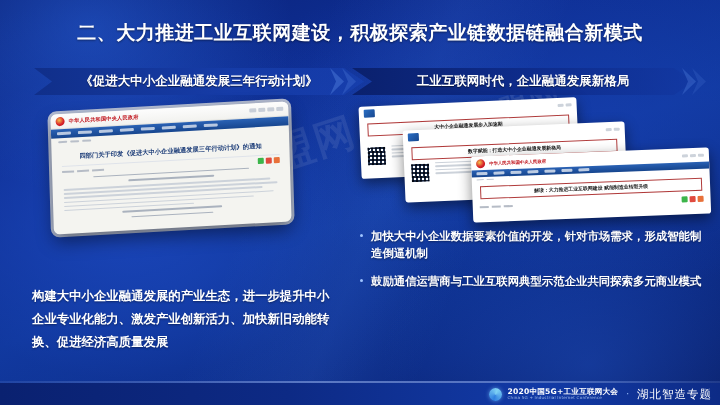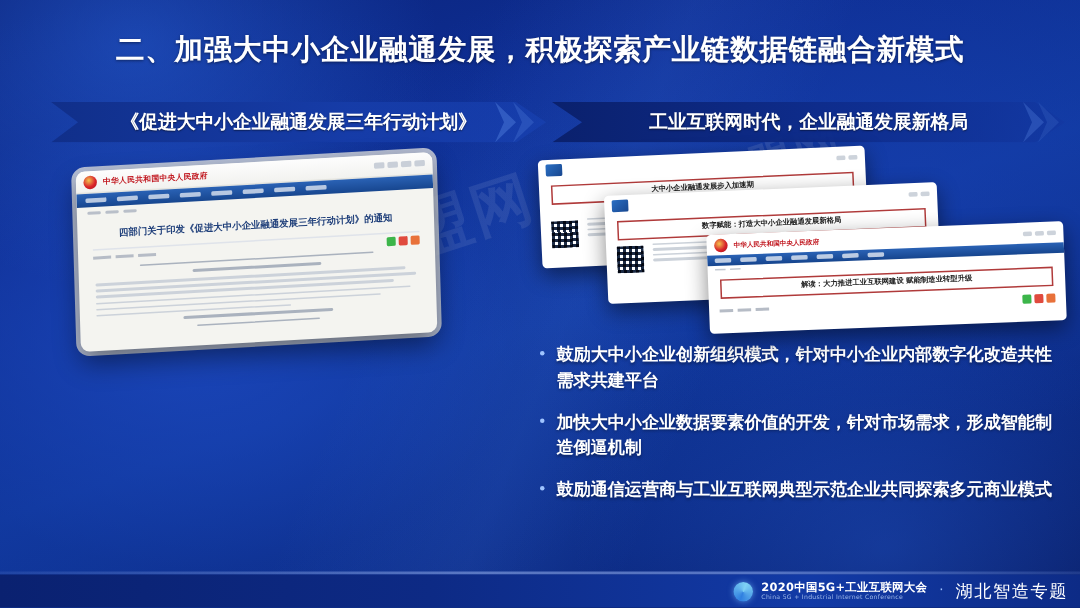--- a/index.html
+++ b/index.html
@@ -56,21 +56,21 @@
     display:flex; align-items:center; justify-content:center;
     color:#ffffff; font-size:12.5px; font-weight:bold; white-space:nowrap;
     text-shadow:0 1px 1px rgba(0,0,0,.5);
   }
   .ribbon.left {
     left:0; width:330px;
     background:linear-gradient(90deg, rgba(16,46,136,.95) 0%, rgba(22,60,168,.95) 60%, rgba(24,66,180,.6) 100%);
     clip-path:polygon(0 0, 310px 0, 330px 50%, 310px 100%, 0 100%, 18px 50%);
   }
   .ribbon.right {
-    left:334px; width:342px;
+    left:318px; width:342px;
     background:linear-gradient(90deg, rgba(10,32,108,.98) 0%, rgba(14,44,140,.95) 55%, rgba(18,54,160,.55) 100%);
     clip-path:polygon(0 0, 322px 0, 342px 50%, 322px 100%, 0 100%, 20px 50%);
   }
   .chev {
     position:absolute; top:0; height:27px; width:16px;
     background:rgba(120,170,255,.28);
     clip-path:polygon(0 0, 14px 50%, 0 100%, 6px 50%);
   }
   .chev.c1 { left:296px; }
   .chev.c2 { left:308px; background:rgba(120,170,255,.18); }
@@ -225,21 +225,21 @@
 <div id="slide">
 
   <div class="glow-tl"></div>
   <div class="glow-br"></div>
   <div class="diag-light"></div>
 
   <div class="watermark">产业联盟网</div>
   <div class="watermark w2">产业联盟网</div>
 
   <div class="title-wrap">
-    <span class="slide-title">二、加强大中小企业融通发展，积极探索产业链数据链融合新模式</span>
+    <span class="slide-title">二、大力推进工业互联网建设，积极探索产业链数据链融合新模式</span>
   </div>
 
   <div class="ribbon-band">
     <div class="ribbon left">
       <span>《促进大中小企业融通发展三年行动计划》</span>
     </div>
     <div class="chev c1"></div>
     <div class="chev c2"></div>
     <div class="ribbon right">
       <span>工业互联网时代，企业融通发展新格局</span>
@@ -296,20 +296,21 @@
         <div class="bl" style="width:99%"></div>
         <div class="bl" style="width:92%"></div>
         <div class="bl" style="width:97%"></div>
         <div class="bl" style="width:88%"></div>
         <div class="bl" style="width:60%"></div>
         <div class="bl c" style="width:46%"></div>
         <div class="bl c" style="width:38%"></div>
       </div>
     </div>
 
+    <div class="left-text">构建大中小企业融通发展的产业生态，进一步提升中小企业专业化能力、激发产业创新活力、加快新旧动能转换、促进经济高质量发展</div>
   </div>
 
   <div class="right-col">
 
     <div class="news-stack">
 
       <div class="news-card n1">
         <div class="nc-top">
           <span class="nc-logo"></span>
           <span class="nc-top-r">
@@ -386,24 +387,20 @@
             <i class="sq r"></i>
             <i class="sq o"></i>
           </span>
         </div>
       </div>
     </div>
 
     <div class="bullets">
       <div class="bullet">
         <span class="dot"></span>
-        <span class="btxt">鼓励大中小企业创新组织模式，针对中小企业内部数字化改造共性需求共建平台</span>
-      </div>
-      <div class="bullet">
-        <span class="dot"></span>
         <span class="btxt">加快大中小企业数据要素价值的开发，针对市场需求，形成智能制造倒逼机制</span>
       </div>
       <div class="bullet">
         <span class="dot"></span>
         <span class="btxt">鼓励通信运营商与工业互联网典型示范企业共同探索多元商业模式</span>
       </div>
     </div>
   </div>
 
   <div class="footer-rule"></div>

